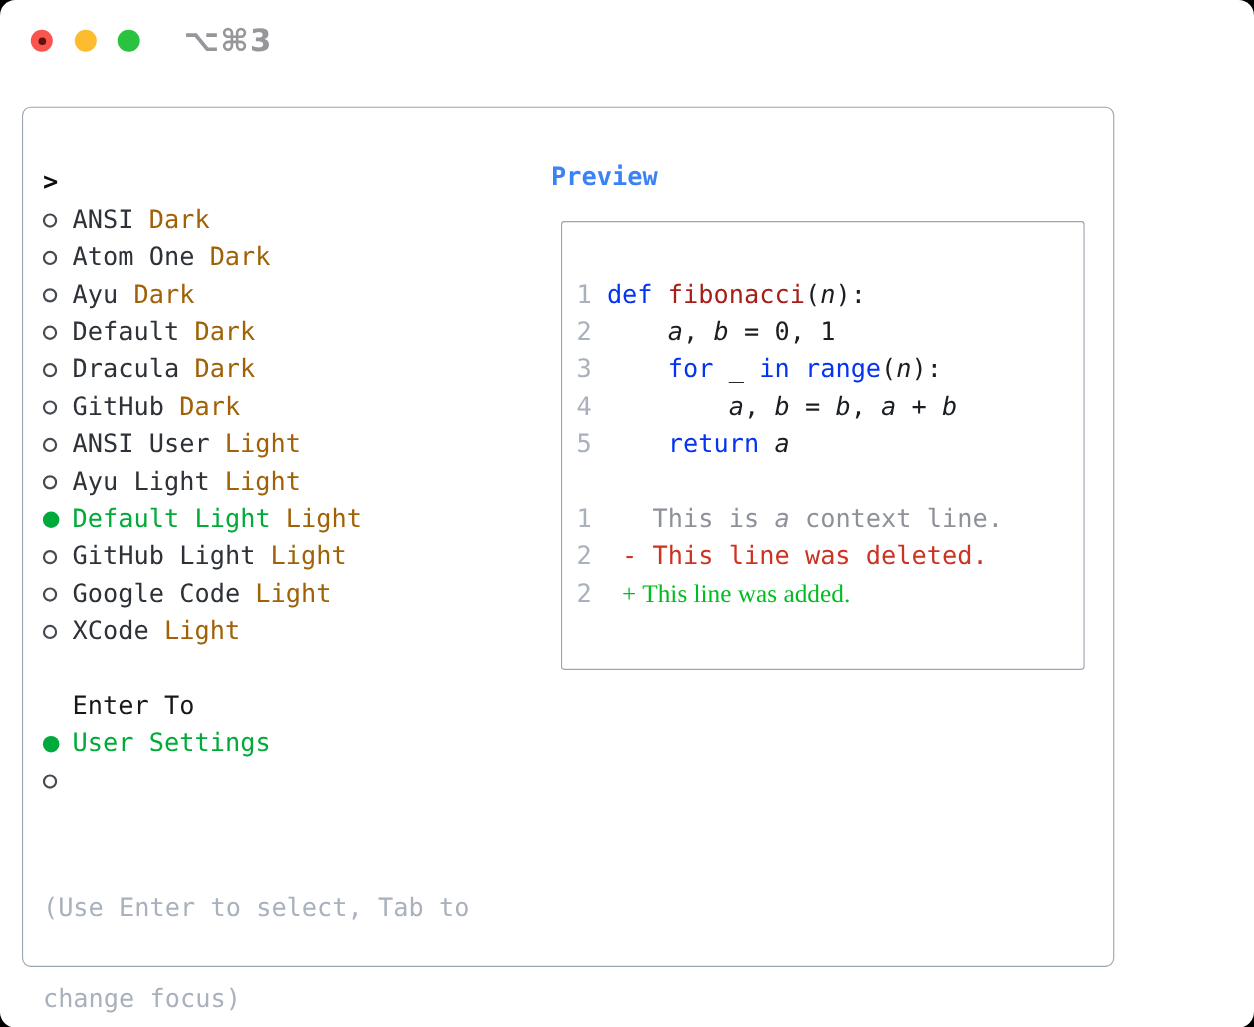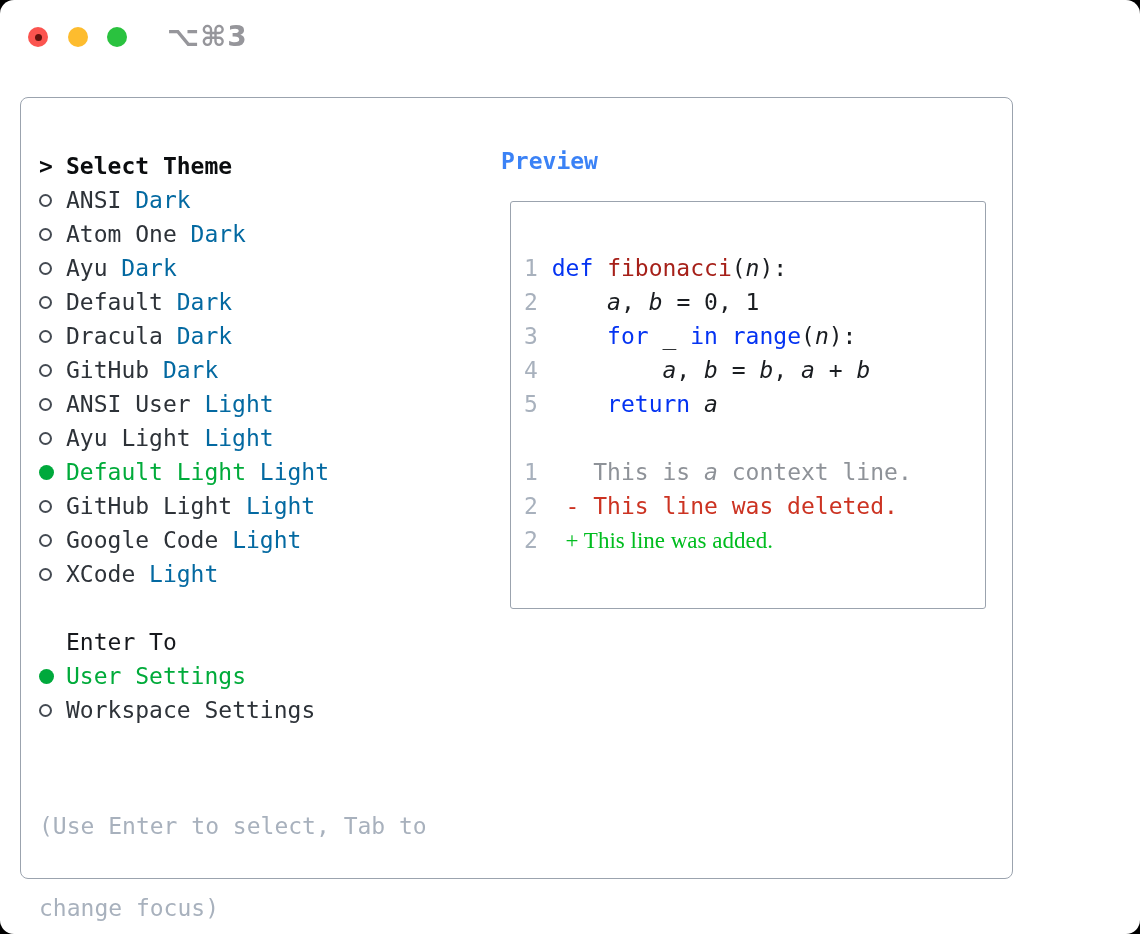--- a/index.html
+++ b/index.html
@@ -32,21 +32,21 @@
   .left{position:absolute;left:18px;top:51px;font-size:23px;}
   .row{height:34px;display:flex;align-items:center;white-space:pre;}
   .iconcol{width:27px;flex:none;display:flex;align-items:center;}
   .prompt{color:#0b0d0f;font-weight:bold;}
   .hdr{color:#0b0d0f;font-weight:bold;}
   .hdr2{color:#16181c;}
   .circle{width:13px;height:13px;border:2px solid #454b53;border-radius:50%;box-sizing:border-box;}
   .circle.sel{width:15px;height:15px;border:none;background:#00a93c;}
   .tname{color:#2d3238;}
   .tname.sel{color:#00ab3a;}
-  .tag{color:#0369a1;margin-left:13.8px;}
+  .tag{color:#a16207;margin-left:13.8px;}
   .spacer{height:34px;}
   .help{color:#a8b1bd;line-height:34px;white-space:pre;margin-top:48px;}
   
   .preview-title{position:absolute;left:480px;top:46px;height:34px;line-height:34px;font-size:23px;font-weight:bold;color:#3b82f6;}
   .preview-box{
     position:absolute;left:489px;top:103px;width:476px;height:408px;
     border:1.5px solid #9ba3ae;border-radius:3px;box-sizing:border-box;background:#fff;overflow:hidden;
   }
   .preview-box pre{margin:0;padding:49px 0 0 13px;font-size:23px;line-height:34px;font-family:"DejaVu Sans Mono","Liberation Mono",monospace;}
   .ln{color:#a8b1bd;}
@@ -71,21 +71,20 @@
     <div class="tl tl-min"></div>
     <div class="tl tl-zoom"></div>
     <div class="win-title">⌥⌘3</div>
   </div>
 
   <div class="window">
 
     <div class="left">
       <div class="row">
         <span class="iconcol"><span class="prompt">&gt;</span></span>
-        <span class="hdr">Select Theme</span>
       </div>
       <div id="theme-list">
           <div class="row"><span class="iconcol"><span class="circle"></span></span><span class="tname">ANSI</span><span class="tag">Dark</span></div>
           <div class="row"><span class="iconcol"><span class="circle"></span></span><span class="tname">Atom One</span><span class="tag">Dark</span></div>
           <div class="row"><span class="iconcol"><span class="circle"></span></span><span class="tname">Ayu</span><span class="tag">Dark</span></div>
           <div class="row"><span class="iconcol"><span class="circle"></span></span><span class="tname">Default</span><span class="tag">Dark</span></div>
           <div class="row"><span class="iconcol"><span class="circle"></span></span><span class="tname">Dracula</span><span class="tag">Dark</span></div>
           <div class="row"><span class="iconcol"><span class="circle"></span></span><span class="tname">GitHub</span><span class="tag">Dark</span></div>
           <div class="row"><span class="iconcol"><span class="circle"></span></span><span class="tname">ANSI User</span><span class="tag">Light</span></div>
           <div class="row"><span class="iconcol"><span class="circle"></span></span><span class="tname">Ayu Light</span><span class="tag">Light</span></div>
@@ -94,21 +93,21 @@
           <div class="row"><span class="iconcol"><span class="circle"></span></span><span class="tname">Google Code</span><span class="tag">Light</span></div>
           <div class="row"><span class="iconcol"><span class="circle"></span></span><span class="tname">XCode</span><span class="tag">Light</span></div>
         </div>
       <div class="spacer"></div>
       <div class="row">
         <span class="iconcol"></span>
         <span class="hdr2">Enter To</span>
       </div>
       <div id="apply-list">
           <div class="row"><span class="iconcol"><span class="circle sel"></span></span><span class="tname sel">User Settings</span></div>
-          <div class="row"><span class="iconcol"><span class="circle"></span></span><span class="tname">Workspace Settings</span></div>
+          <div class="row"><span class="iconcol"><span class="circle"></span></span></div>
         </div>
       <div class="spacer"></div>
       <div class="help">(Use Enter to select, Tab to</div>
       <div class="help">change focus)</div>
     </div>
 
     <div class="preview-title">Preview</div>
     <div class="preview-box">
       <pre id="preview-code"><span class="ln">1</span><span class="p"> </span><span class="kw">def</span><span class="p"> </span><span class="fn">fibonacci</span><span class="p">(</span><span class="v">n</span><span class="p">):</span>
 <span class="ln">2</span><span class="p">     </span><span class="v">a</span><span class="p">, </span><span class="v">b</span><span class="p"> = 0, 1</span>

